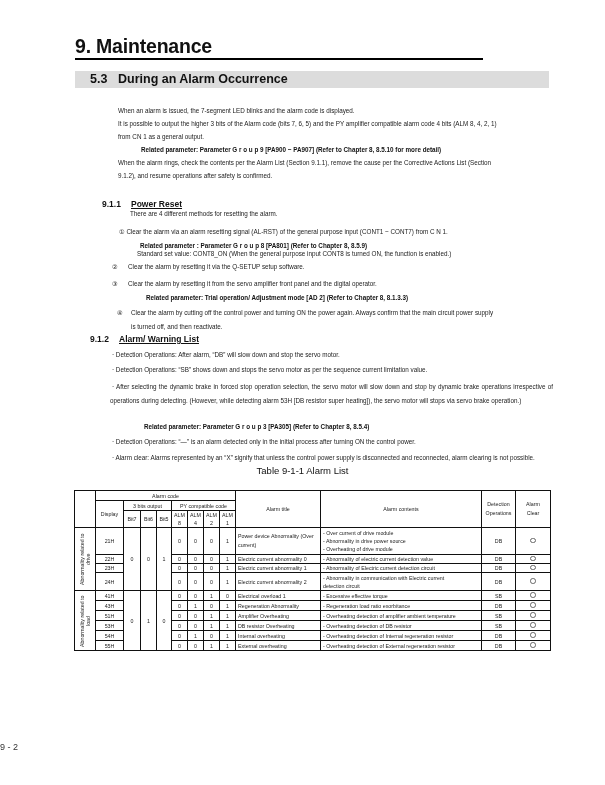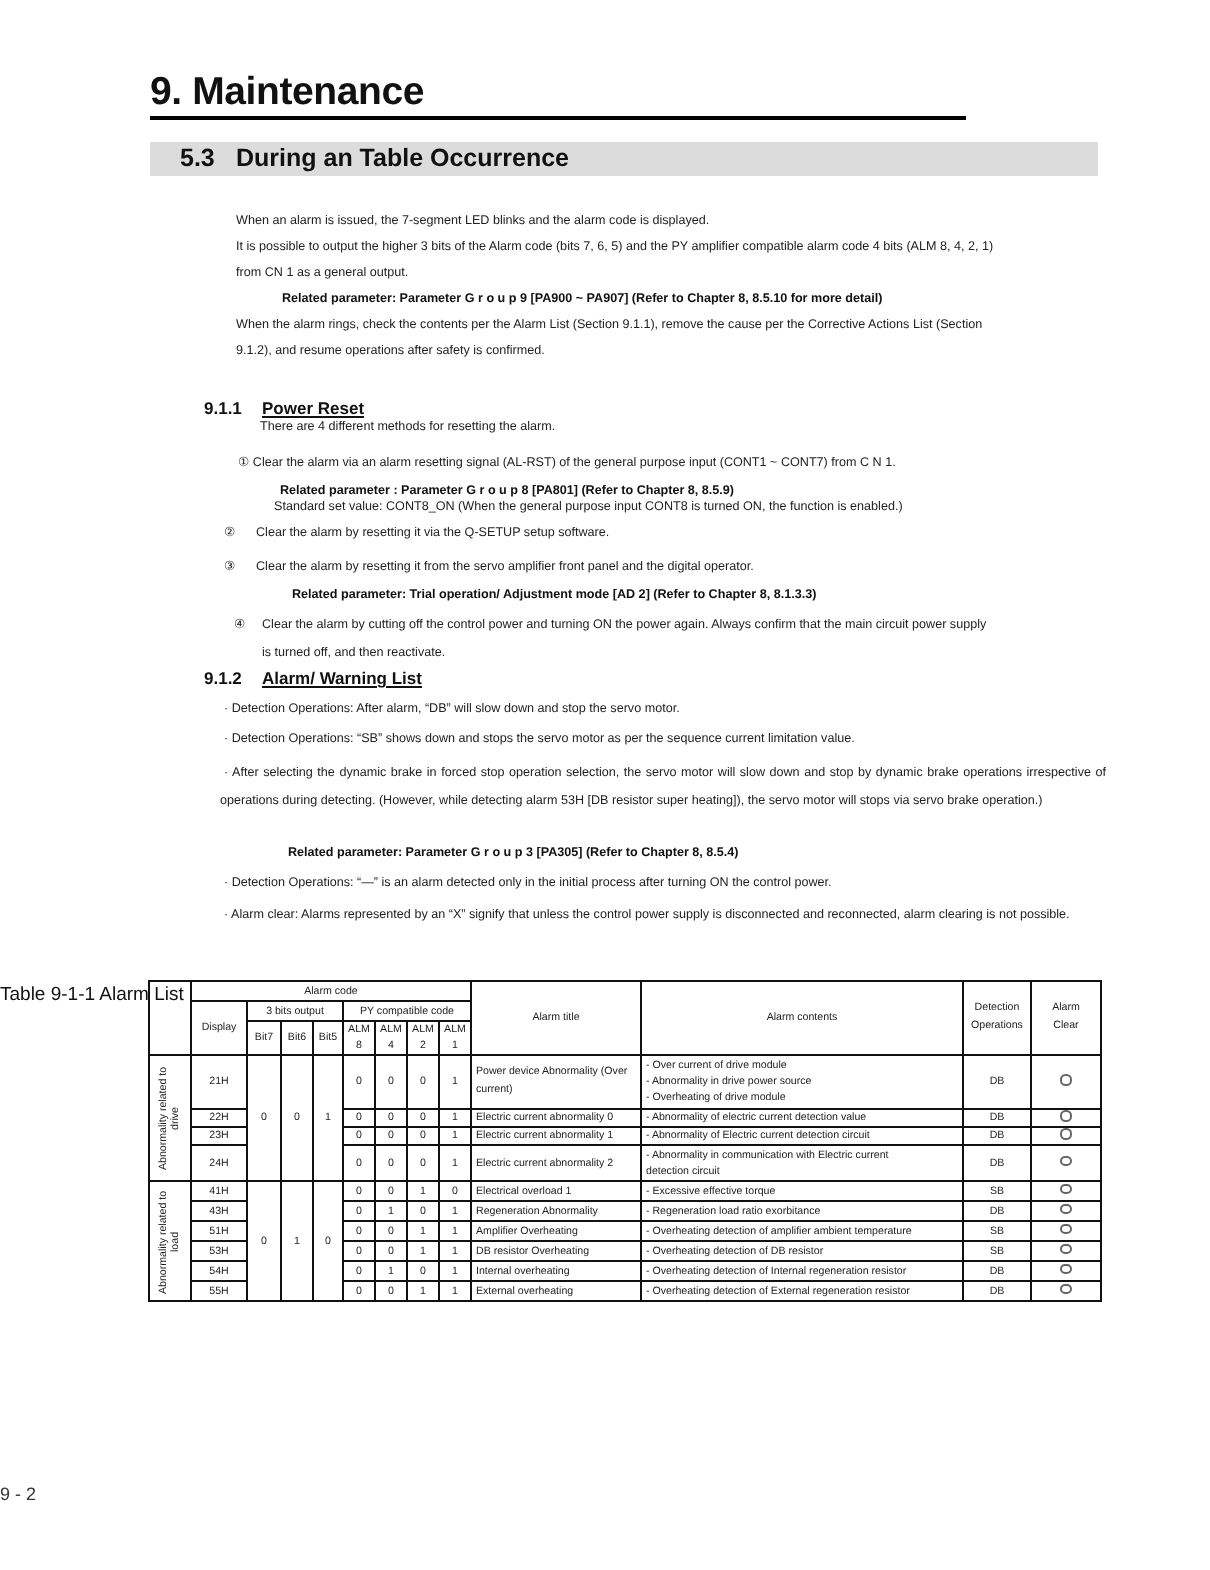--- a/index.html
+++ b/index.html
@@ -9,41 +9,41 @@
   .h1 { left: 75px; top: 35px; font-size: 19.5px; font-weight: bold; letter-spacing: -0.2px;
         width: 408px; border-bottom: 2px solid #000; padding-bottom: 1px; line-height: 22px; }
   .h2bar { left: 75px; top: 71px; width: 474px; height: 17px; background: #dcdcdc; }
   .h2 { left: 90px; top: 72px; font-size: 12.5px; font-weight: bold; line-height: 15px; }
   .h2 .num { display: inline-block; width: 28px; }
   .p { font-size: 6.3px; line-height: 8px; color: #222; white-space: nowrap; }
   .pb { font-size: 6.3px; line-height: 8px; font-weight: bold; color: #111; white-space: nowrap; }
   .h3 { font-size: 8.5px; font-weight: bold; text-decoration: underline; line-height: 10px; white-space: nowrap; }
   .h3 .num { display: inline-block; width: 29px; }
   .justify { white-space: normal; text-align: justify; }
-  .caption { left: 0; width: 605px; top: 492px; text-align: left; font-size: 9.5px; line-height: 11px; }
+  .caption { left: 0; width: 605px; top: 465px; text-align: center; font-size: 9.5px; line-height: 11px; }
   table.alarm { position: absolute; left: 74px; top: 490px; border-collapse: collapse;
                 font-size: 5.3px; color: #222; table-layout: fixed; }
   table.alarm td, table.alarm th { border: 0.8px solid #111; padding: 0; text-align: center;
                 font-weight: normal; vertical-align: middle; overflow: hidden; }
   table.alarm td.left { text-align: left; padding-left: 2px; }
   table.alarm .cont { text-align: left; padding-left: 2px; }
   .cont div { line-height: 8px; white-space: nowrap; }
   .vert { writing-mode: vertical-rl; transform: rotate(180deg); white-space: normal;
           line-height: 6px; font-size: 5.3px; margin: 0 auto; text-align: center; }
   .circle { display: inline-block; width: 3.5px; height: 3.5px; border: 0.6px solid #666; border-radius: 50%; }
   .pagenum { left: 0; width: 605px; top: 742px; text-align: left; font-size: 9px; color: #333; }
 </style>
 </head>
 <body>
 
 <div class="abs h1">9. Maintenance</div>
 
 <div class="abs h2bar"></div>
 <div class="abs h2">
-  <span class="num">5.3</span><span>During an Table Occurrence</span>
+  <span class="num">5.3</span><span>During an Alarm Occurrence</span>
 </div>
 
 <div class="abs p" style="left:118px;top:107px;">When an alarm is issued, the 7-segment LED blinks and the alarm code is displayed.</div>
 <div class="abs p" style="left:118px;top:120px;">It is possible to output the higher 3 bits of the Alarm code (bits 7, 6, 5) and the PY amplifier compatible alarm code 4 bits (ALM 8, 4, 2, 1)</div>
 <div class="abs p" style="left:118px;top:133px;">from CN 1 as a general output.</div>
 <div class="abs pb" style="left:141px;top:146px;">Related parameter: Parameter G r o u p 9 [PA900 ~ PA907] (Refer to Chapter 8, 8.5.10 for more detail)</div>
 <div class="abs p" style="left:118px;top:159px;">When the alarm rings, check the contents per the Alarm List (Section 9.1.1), remove the cause per the Corrective Actions List (Section</div>
 <div class="abs p" style="left:118px;top:172px;">9.1.2), and resume operations after safety is confirmed.</div>
 
 <div class="abs h3" style="left:102px;top:199px;">
@@ -55,21 +55,21 @@
 <div class="abs p" style="left:137px;top:250px;">Standard set value: CONT8_ON  (When the general purpose input CONT8 is turned ON, the function is enabled.)</div>
 <div class="abs p" style="left:112px;top:263px;">②</div>
 <div class="abs p" style="left:128px;top:263px;">Clear the alarm by resetting it via the Q-SETUP setup software.</div>
 <div class="abs p" style="left:112px;top:280px;">③</div>
 <div class="abs p" style="left:128px;top:280px;">Clear the alarm by resetting it from the servo amplifier front panel and the digital operator.</div>
 <div class="abs pb" style="left:146px;top:294px;">Related parameter: Trial operation/ Adjustment mode [AD 2] (Refer to Chapter 8, 8.1.3.3)</div>
 <div class="abs p" style="left:117px;top:309px;">④</div>
 <div class="abs p" style="left:131px;top:309px;">Clear the alarm by cutting off the control power and turning ON the power again. Always confirm that the main circuit power supply</div>
 <div class="abs p" style="left:131px;top:323px;">is turned off, and then reactivate.</div>
 
-<div class="abs h3" style="left:102px;top:334px;">
+<div class="abs h3" style="left:90px;top:334px;">
   <span class="num">9.1.2</span><span>Alarm/ Warning List</span>
 </div>
 <div class="abs p" style="left:112px;top:351px;">·  Detection Operations: After alarm, “DB” will slow down and stop the servo motor.</div>
 <div class="abs p" style="left:112px;top:366px;">·  Detection Operations: “SB” shows down and stops the servo motor as per the sequence current limitation value.</div>
 <div class="abs p justify" style="left:110px;top:380px;width:443px;line-height:13.5px;text-indent:2px;">·  After selecting the dynamic brake in forced stop operation selection, the servo motor will slow down and stop by dynamic brake operations irrespective of operations during detecting. (However, while detecting alarm 53H [DB resistor super heating]), the servo motor will stops via servo brake operation.)</div>
 <div class="abs pb" style="left:144px;top:423px;">Related parameter: Parameter G r o u p 3 [PA305] (Refer to Chapter 8, 8.5.4)</div>
 <div class="abs p" style="left:112px;top:438px;">·  Detection Operations: “—” is an alarm detected only in the initial process after turning ON the control power.</div>
 <div class="abs p justify" style="left:110px;top:451px;width:443px;line-height:13.5px;text-indent:2px;">·  Alarm clear:  Alarms represented by an “X” signify that unless the control power supply is disconnected and reconnected, alarm clearing is not possible.</div>
 
 <div class="abs caption">Table 9-1-1 Alarm List</div>

